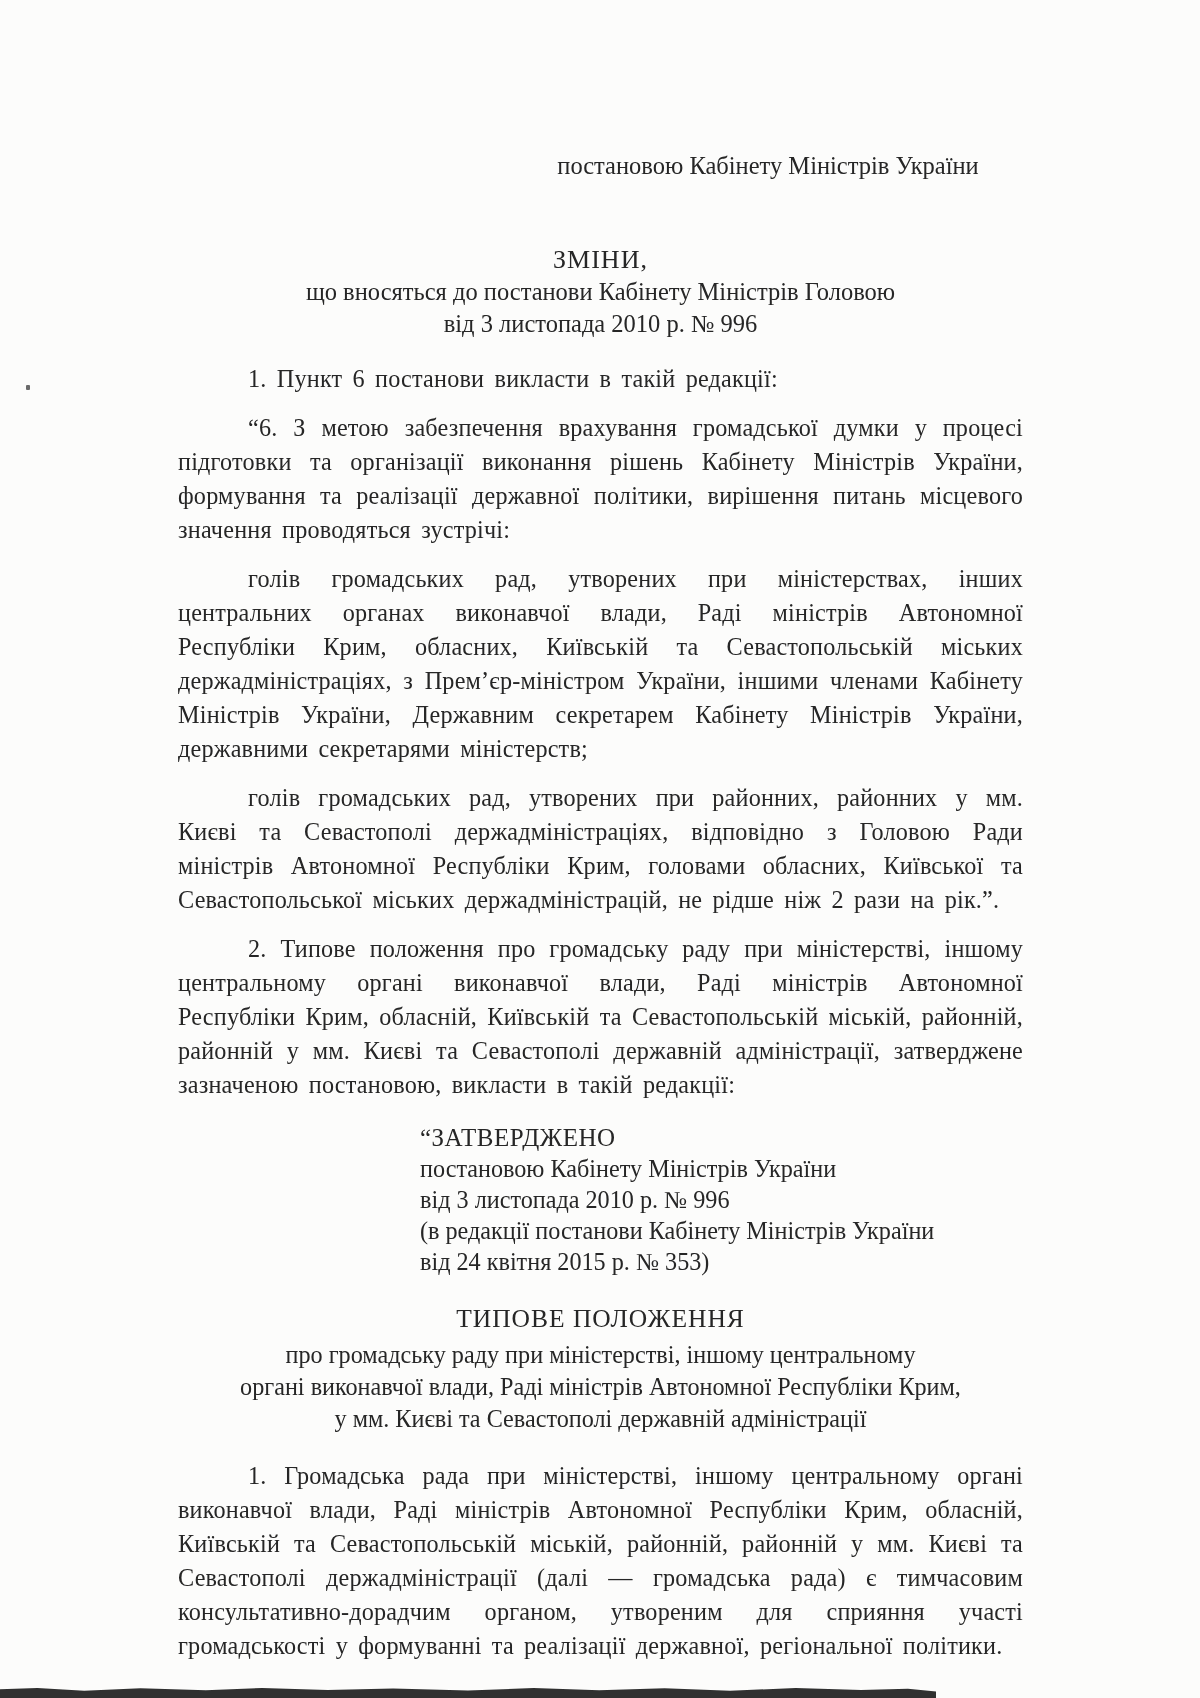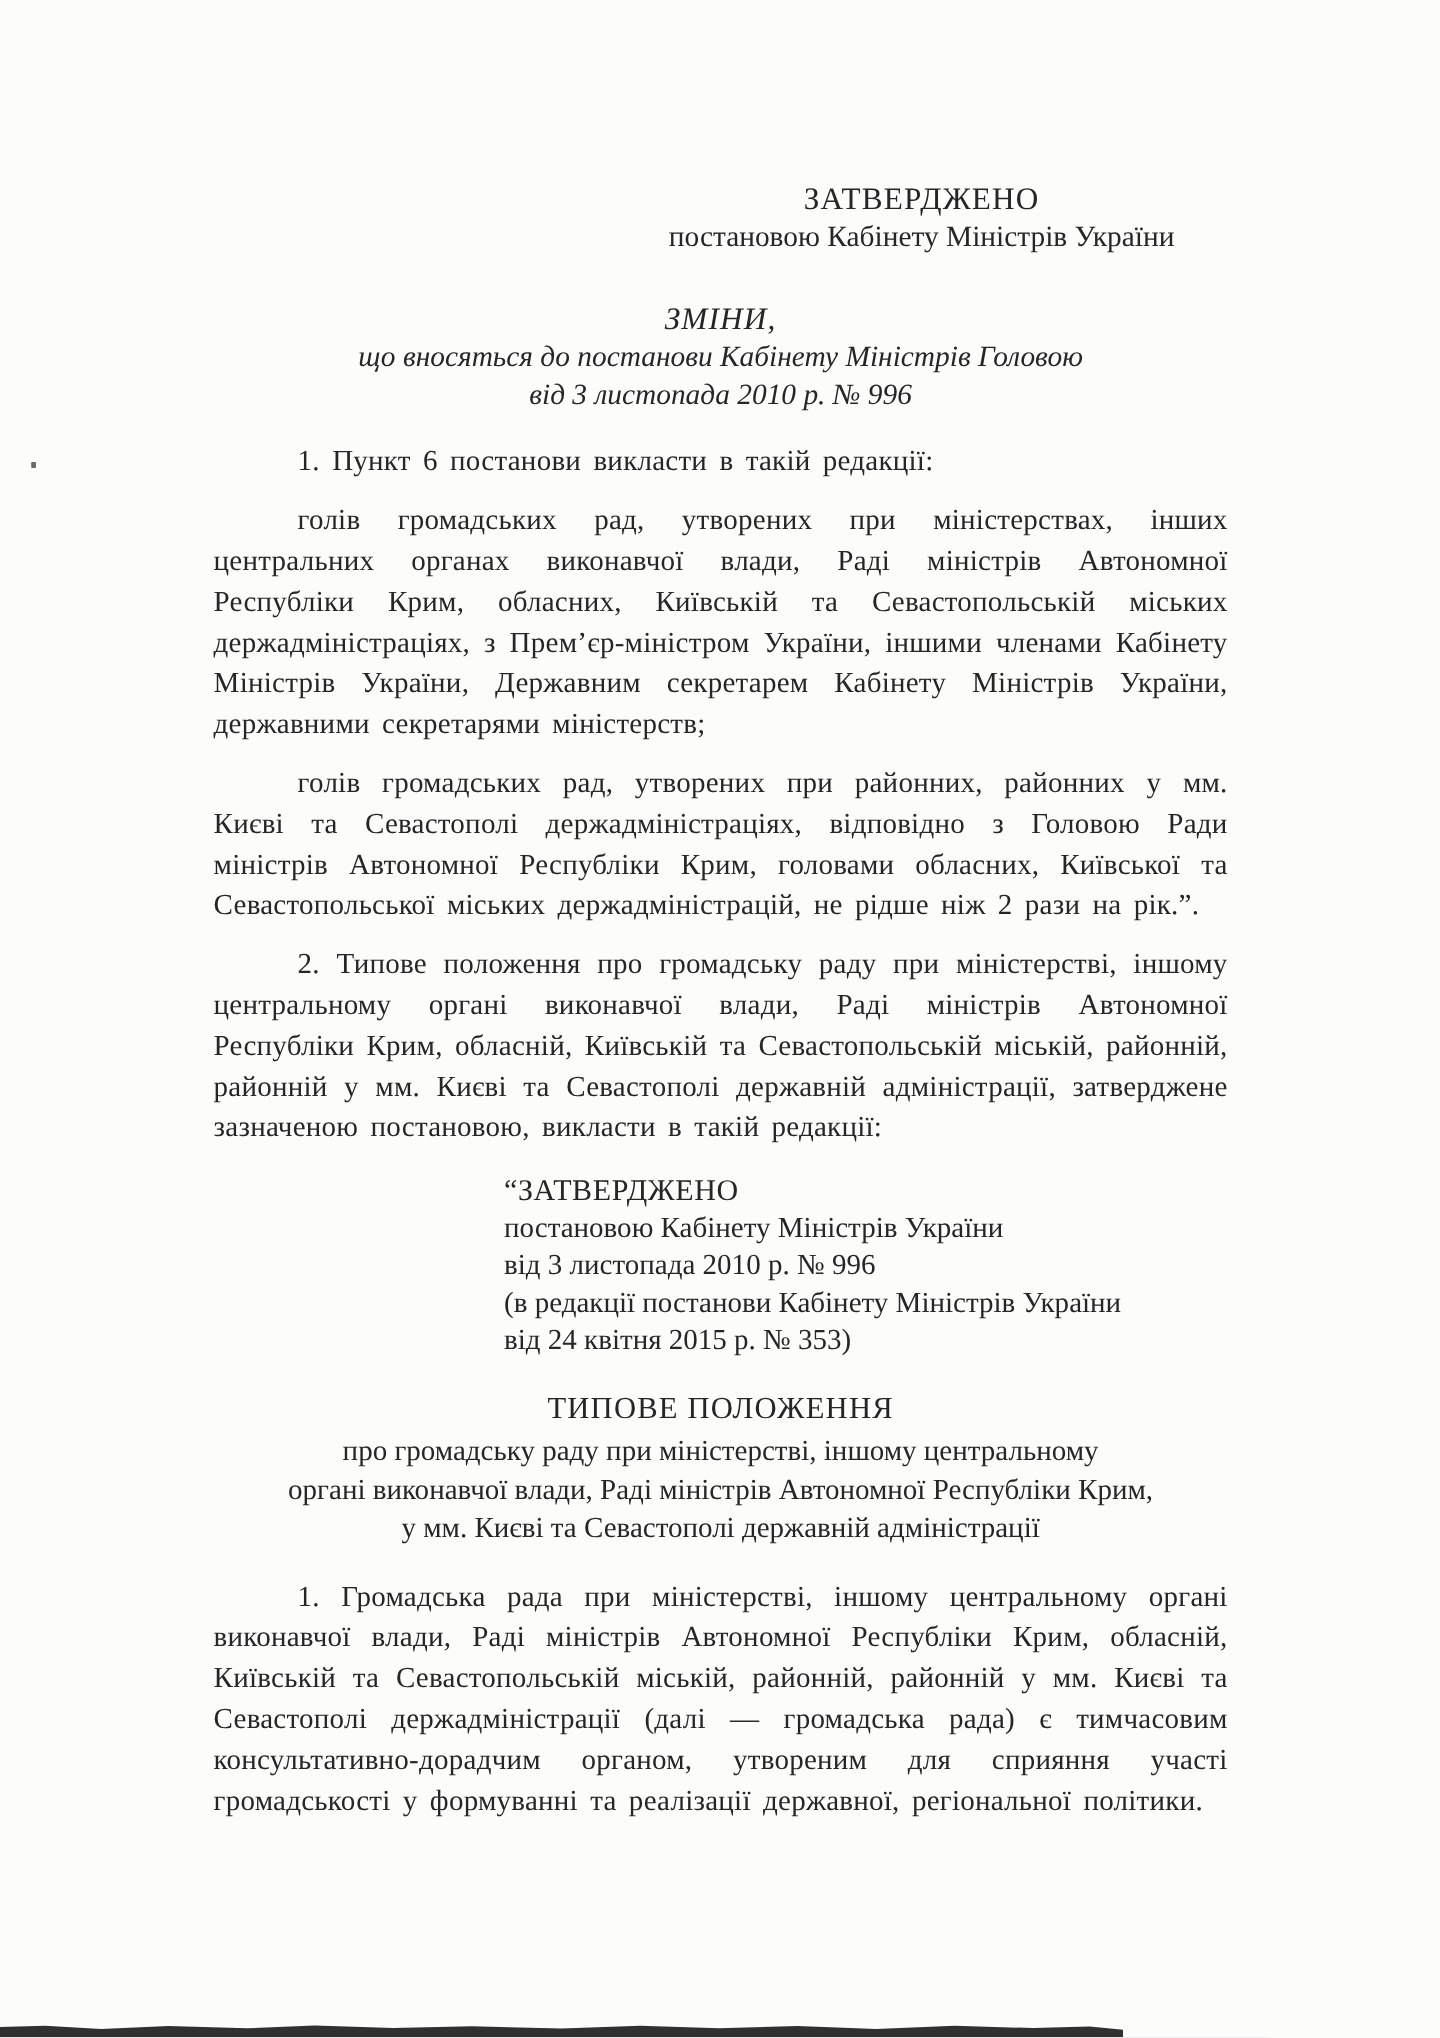--- a/index.html
+++ b/index.html
@@ -30,25 +30,24 @@
     width: 510px;
     text-align: center;
     font-size: 24.5px;
     line-height: 32px;
   }
   .approval-top .stamp-head {
     font-size: 26px;
     letter-spacing: 1px;
   }
   .doc-title-block {
-    margin-top: 36px;
+    margin-top: 62px;
     text-align: center;
     font-size: 24.5px;
     line-height: 32px;
-    font-style: italic;
   }
   .doc-title-block .title-head {
     font-size: 26px;
     letter-spacing: 1px;
   }
   .body-text {
     margin-top: 22px;
   }
   .body-text p {
     margin: 0 0 15px 0;
@@ -110,32 +109,32 @@
 </head>
 <body>
 
 <div class="page">
 
   <div class="speck"></div>
 
   <div class="content">
 
     <div class="approval-top">
-      <div class="stamp-head">ЗАТВЕРДЖЕНО</div>
       <div>постановою Кабінету Міністрів України</div>
     </div>
 
     <div class="doc-title-block">
       <div class="title-head">ЗМІНИ,</div>
       <div>що вносяться до постанови Кабінету Міністрів Головою</div>
       <div>від 3 листопада 2010 р. № 996</div>
     </div>
 
     <div class="body-text">
       <p>1. Пункт 6 постанови викласти в такій редакції:</p>
+      <p>“6. З метою забезпечення врахування громадської думки у процесі підготовки та організації виконання рішень Кабінету Міністрів України, формування та реалізації державної політики, вирішення питань місцевого значення проводяться зустрічі:</p>
       <p>голів громадських рад, утворених при міністерствах, інших центральних органах виконавчої влади, Раді міністрів Автономної Республіки Крим, обласних, Київській та Севастопольській міських держадміністраціях, з Прем’єр-міністром України, іншими членами Кабінету Міністрів України, Державним секретарем Кабінету Міністрів України, державними секретарями міністерств;</p>
       <p>голів громадських рад, утворених при районних, районних у мм. Києві та Севастополі держадміністраціях, відповідно з Головою Ради міністрів Автономної Республіки Крим, головами обласних, Київської та Севастопольської міських держадміністрацій, не рідше ніж 2 рази на рік.”.</p>
       <p>2. Типове положення про громадську раду при міністерстві, іншому центральному органі виконавчої влади, Раді міністрів Автономної Республіки Крим, обласній, Київській та Севастопольській міській, районній, районній у мм. Києві та Севастополі державній адміністрації, затверджене зазначеною постановою, викласти в такій редакції:</p>
     </div>
 
     <div class="approval-inner">
       <div class="stamp-head">“ЗАТВЕРДЖЕНО</div>
       <div>постановою Кабінету Міністрів України</div>
       <div>від 3 листопада 2010 р. № 996</div>
       <div>(в редакції постанови Кабінету Міністрів України</div>

